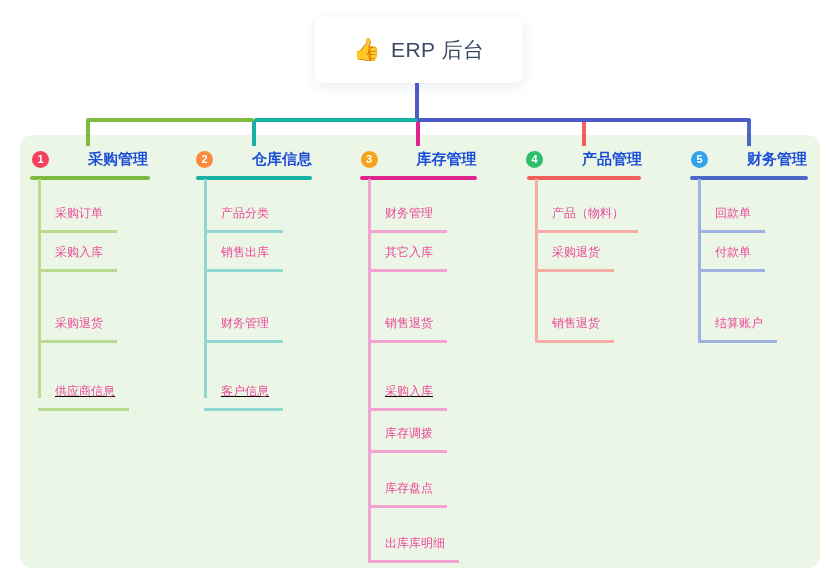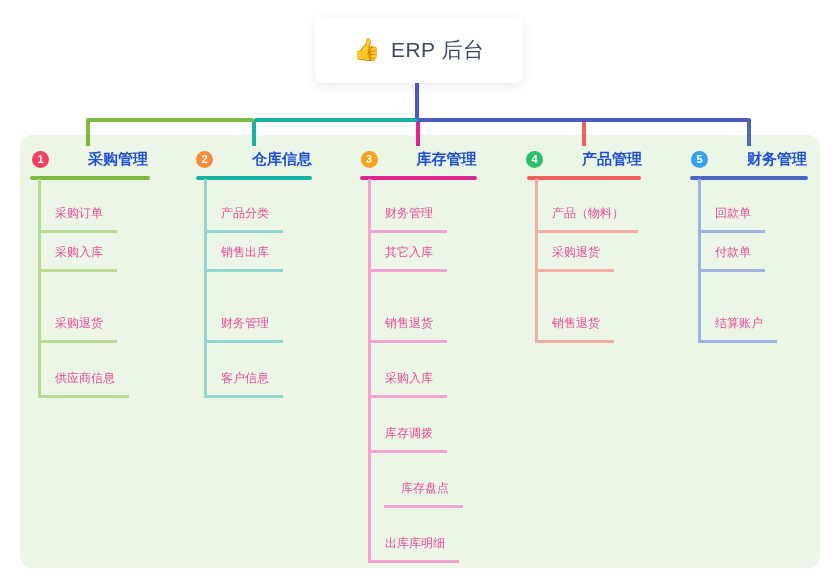--- a/index.html
+++ b/index.html
@@ -43,22 +43,22 @@
     background: var(--line); border-radius: 2px; }
   .stem { position: absolute; left: 8px; top: 34px; width: 3px; background: var(--light); }
   .stem-4 { height: 219px; }
   .stem-7 { height: 384px; }
   .stem-3 { height: 164px; }
 
   
   .child { position: absolute; left: 8px; padding: 0 14px 7px 17px;
     border-bottom: 3px solid var(--light); white-space: nowrap; cursor: pointer; }
   .child-label { font-size: 12px; color: #ec4899; line-height: 20px; }
-  .t0 { top: 58px; }  .t1 { top: 97px; } .t2 { top: 168px; } .t3 { top: 223px; }
-  .t4 { top: 278px; } .t5 { top: 333px; margin-left: 16px; } .t6 { top: 388px; }
+  .t0 { top: 58px; }  .t1 { top: 97px; } .t2 { top: 168px; } .t3 { top: 236px; text-decoration: underline; }
+  .t4 { top: 278px; } .t5 { top: 333px; } .t6 { top: 388px; }
 </style>
 </head>
 <body>
 
 <div class="canvas">
 
   <div class="panel" style="background: rgb(235, 246, 231);"></div>
 
   <div class="root-node">
     <span class="root-emoji">👍</span>

